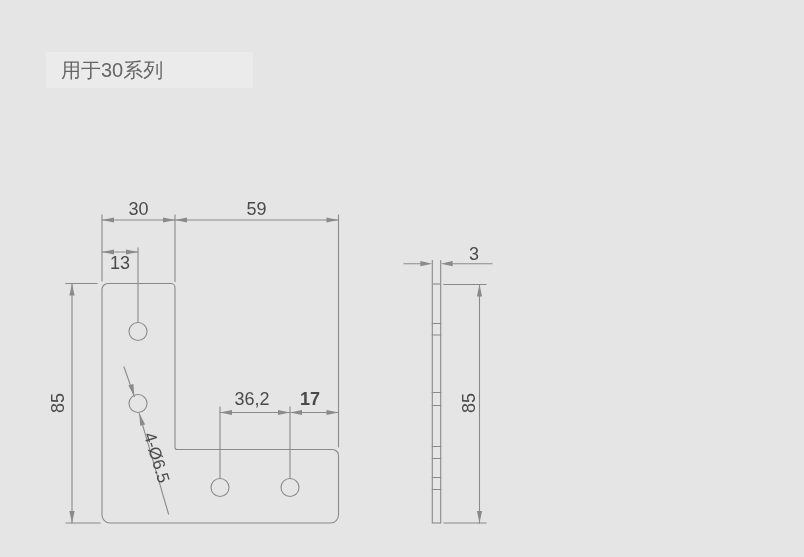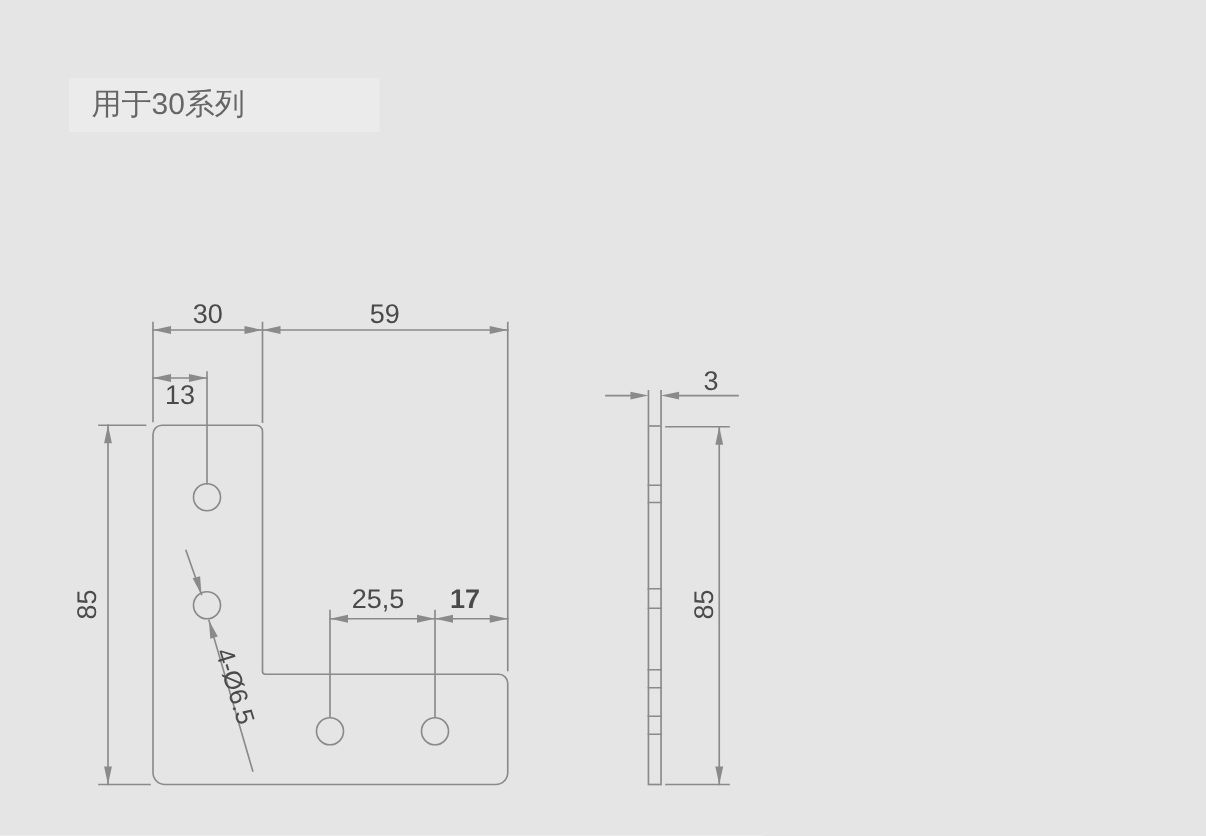--- a/index.html
+++ b/index.html
@@ -131,21 +131,21 @@
   </svg>
 
   <div class="dim" style="left:102px;top:199px;width:73px;">30</div>
 
   <div class="dim" style="left:175px;top:199px;width:163px;">59</div>
 
   <div class="dim" style="left:98px;top:233px;width:44px;margin-top:20px;">13</div>
 
   <div class="dim rot-ccw" style="left:38px;top:393px;width:40px;height:20px;">85</div>
 
-  <div class="dim" style="left:217px;top:389px;width:70px;">25,5</div>
+  <div class="dim" style="left:217px;top:389px;width:70px;">36,2</div>
 
   <div class="dim" style="left:286px;top:389px;width:48px;font-weight:bold;">17</div>
 
   <div class="dim callout" style="left:158px;top:430px;">4-Ø6.5</div>
 
   <div class="dim" style="left:460px;top:244px;width:28px;">3</div>
 
   <div class="dim rot-ccw" style="left:449px;top:393px;width:40px;height:20px;">85</div>
 
 </div>

